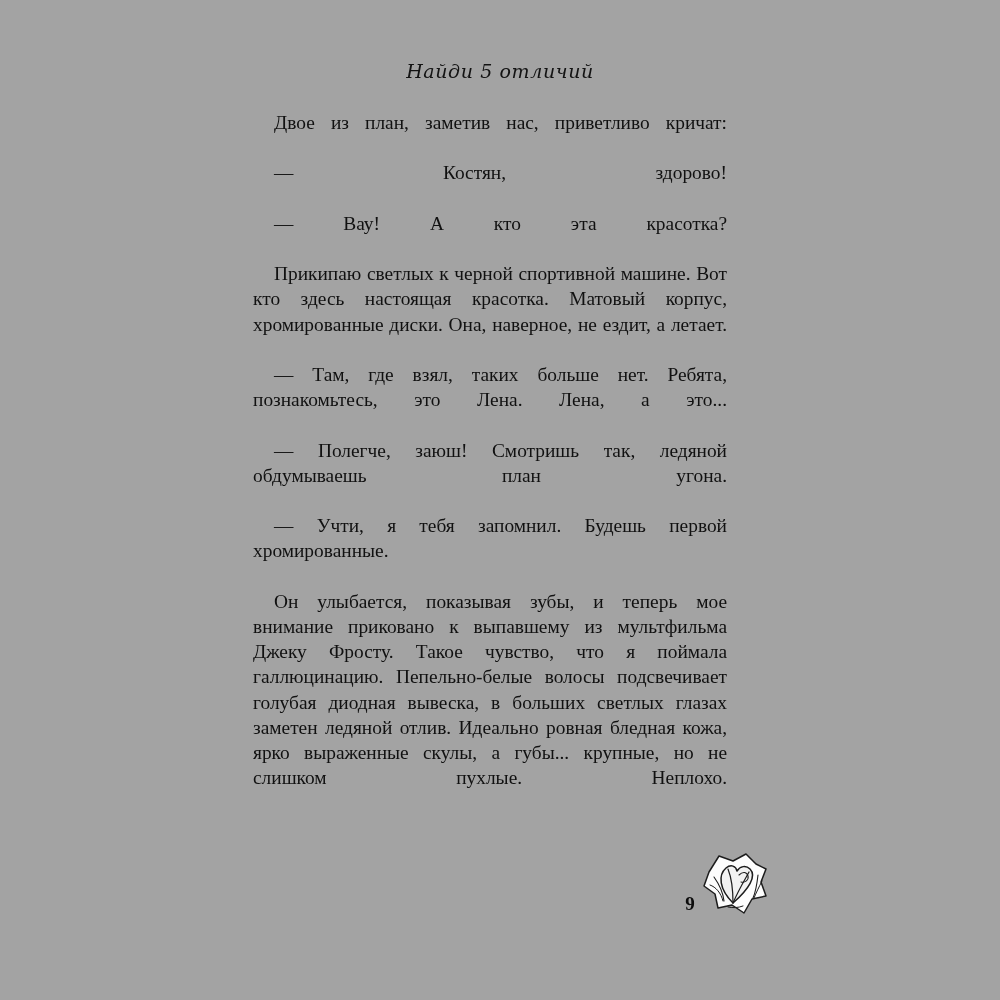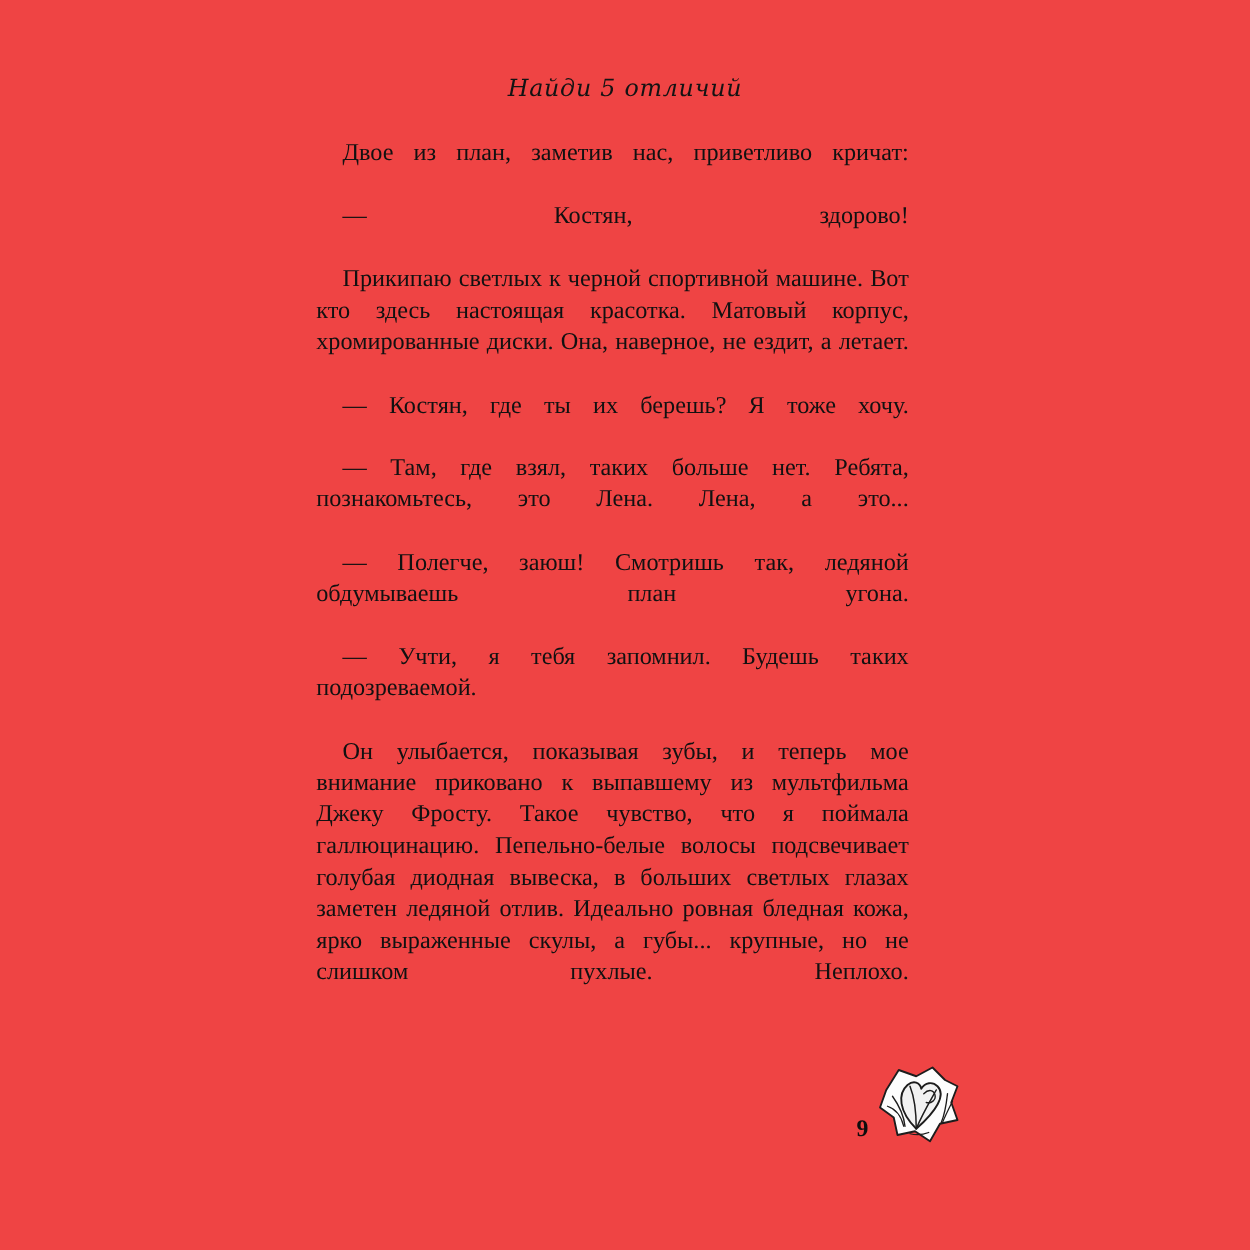--- a/index.html
+++ b/index.html
@@ -4,21 +4,21 @@
 <style>
   html, body {
     margin: 0;
     padding: 0;
     background: #ffffff;
   }
   .page {
     position: relative;
     width: 1000px;
     height: 1000px;
-    background: #ef4444;
+    background: #a3a3a3;
     overflow: hidden;
     font-family: "Liberation Serif", "DejaVu Serif", serif;
     color: #101010;
     -webkit-font-smoothing: antialiased;
   }
 
   
   .running-head {
     position: absolute;
     top: 60px;
@@ -90,25 +90,25 @@
 </head>
 <body>
 
 <div class="page">
 
   <div class="running-head">Найди 5 отличий</div>
 
   <div class="text-block">
       <p class="paragraph narration">Двое из план, заметив нас, приветливо кричат:</p>
       <p class="paragraph dialogue">— Костян, здорово!</p>
+      <p class="paragraph dialogue">— Вау! А кто эта красотка?</p>
       <p class="paragraph narration">Прикипаю светлых к черной спортивной машине. Вот кто здесь настоящая красотка. Матовый корпус, хромированные диски. Она, наверное, не ездит, а летает.</p>
-      <p class="paragraph dialogue">— Костян, где ты их берешь? Я тоже хочу.</p>
       <p class="paragraph dialogue">— Там, где взял, таких больше нет. Ребята, познакомьтесь, это Лена. Лена, а это...</p>
       <p class="paragraph dialogue">— Полегче, заюш! Смотришь так, ледяной обдумываешь план угона.</p>
-      <p class="paragraph dialogue">— Учти, я тебя запомнил. Будешь таких подозреваемой.</p>
+      <p class="paragraph dialogue">— Учти, я тебя запомнил. Будешь первой хромированные.</p>
       <p class="paragraph narration">Он улыбается, показывая зубы, и теперь мое внимание приковано к выпавшему из мультфильма Джеку Фросту. Такое чувство, что я поймала галлюцинацию. Пепельно-белые волосы подсвечивает голубая диодная вывеска, в больших светлых глазах заметен ледяной отлив. Идеально ровная бледная кожа, ярко выраженные скулы, а губы... крупные, но не слишком пухлые. Неплохо.</p>
     </div>
 
   <div class="folio">9</div>
 
   <div class="ornament">
     <svg viewBox="0 0 70 66" xmlns="http://www.w3.org/2000/svg" fill="none" stroke="#1d1d1d" stroke-width="1.5" stroke-linejoin="round" stroke-linecap="round">
 
       <path d="M9 21 L19 5 L33 10 L46 3 L56 13 L66 18 L61 31 L66 45
                L52 48 L44 62 L32 54 L18 57 L15 43 L4 35 Z" fill="#fdfdfd"></path>

